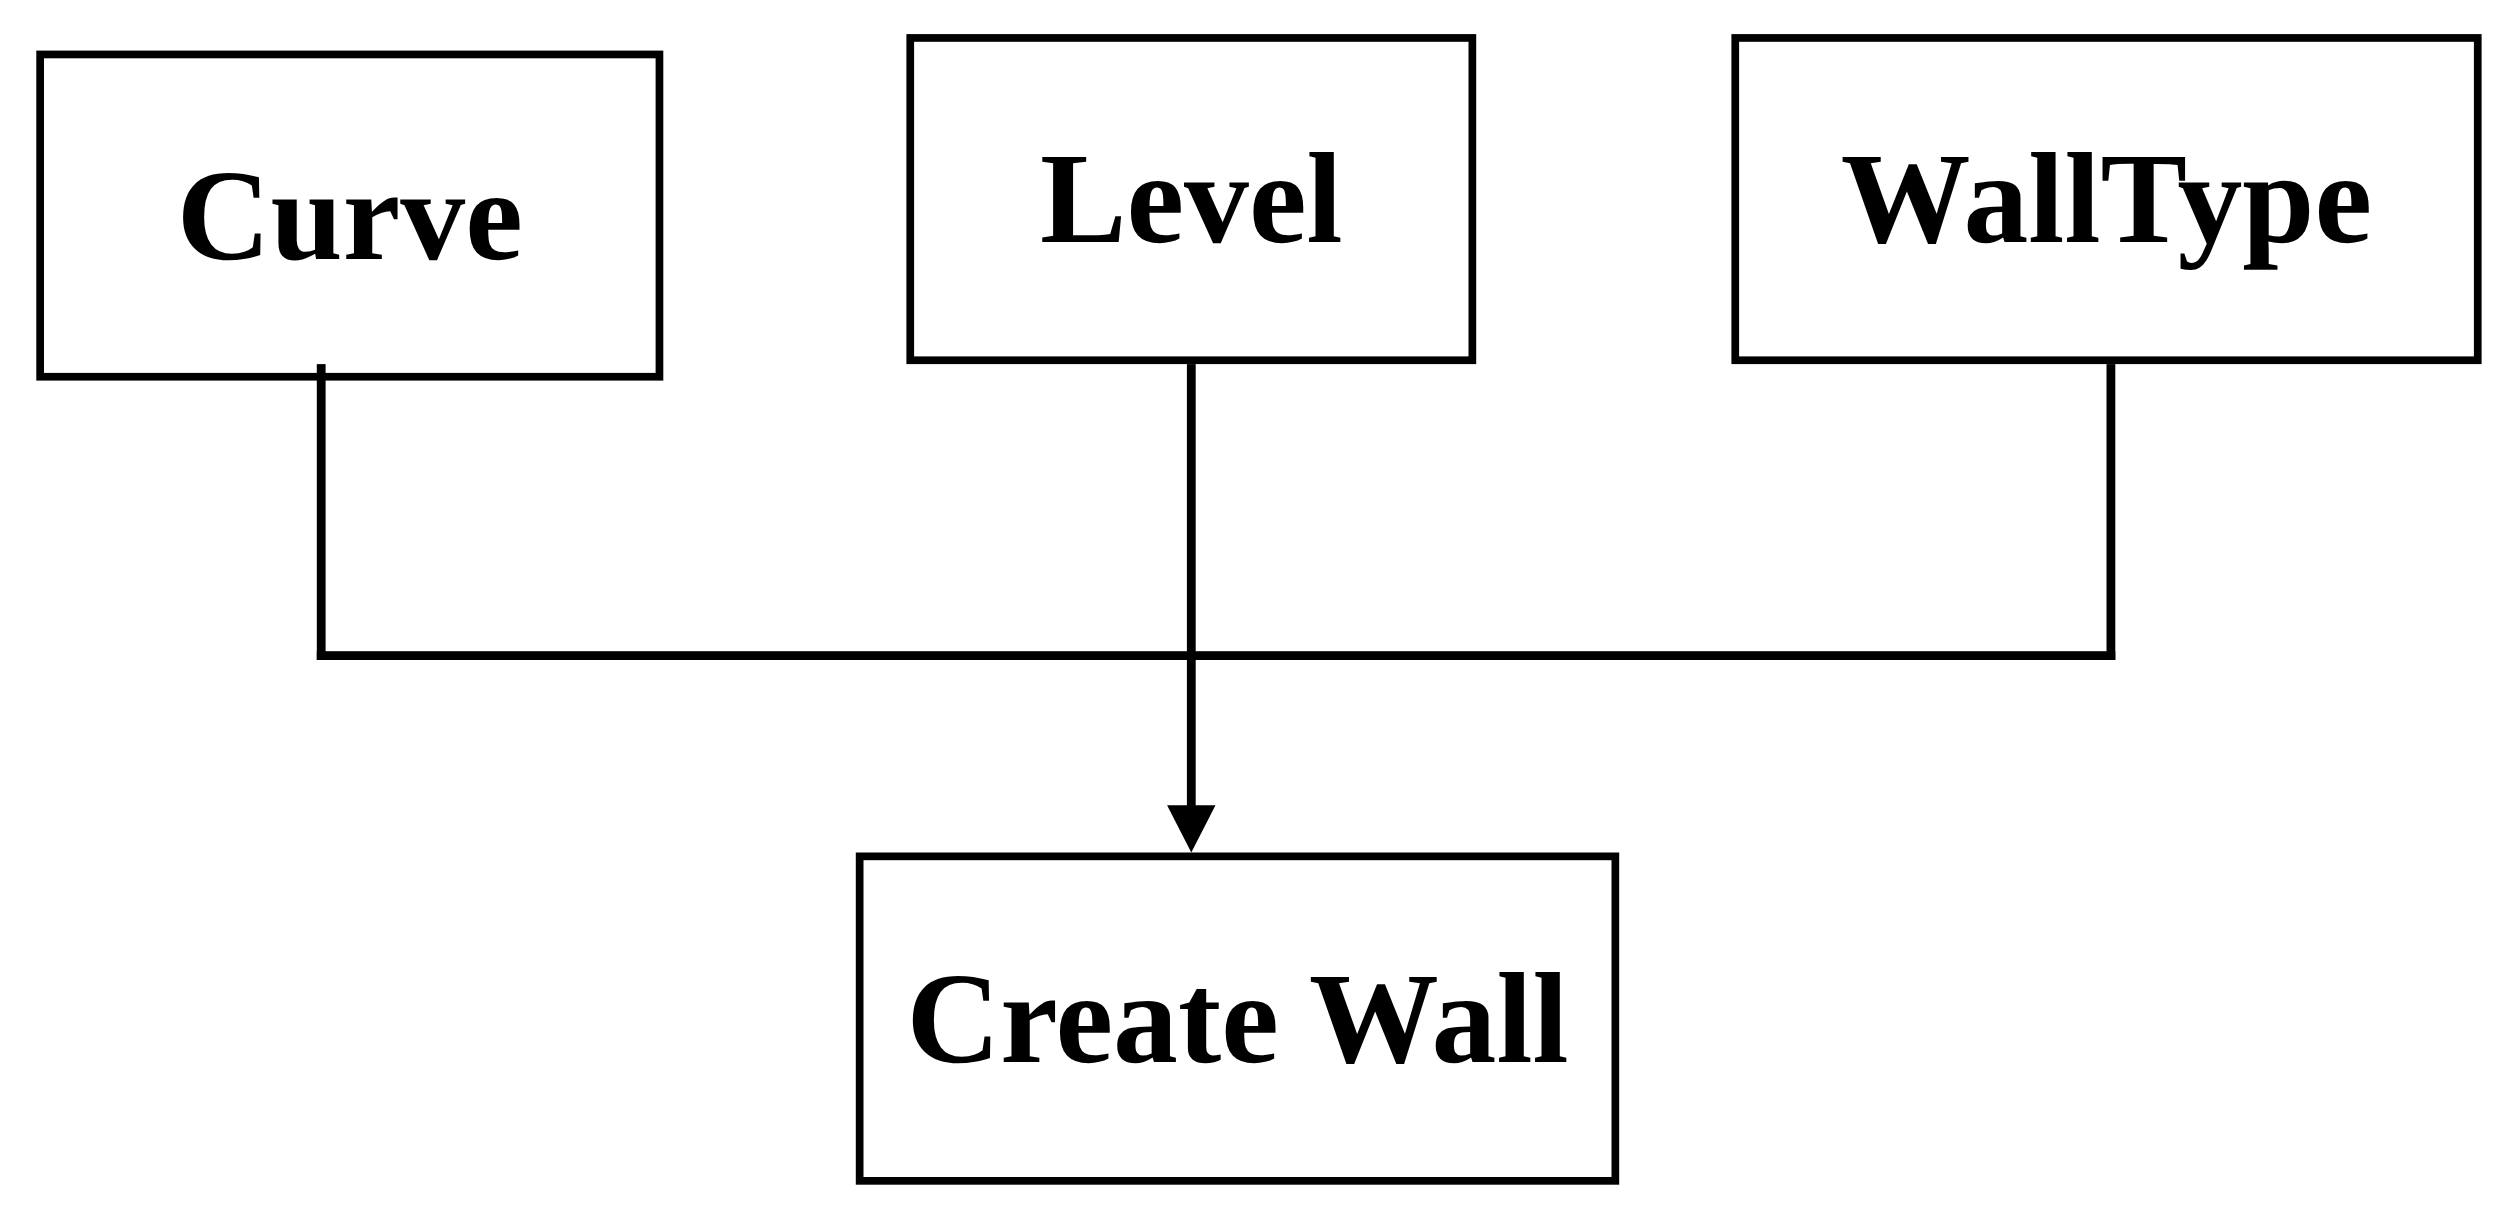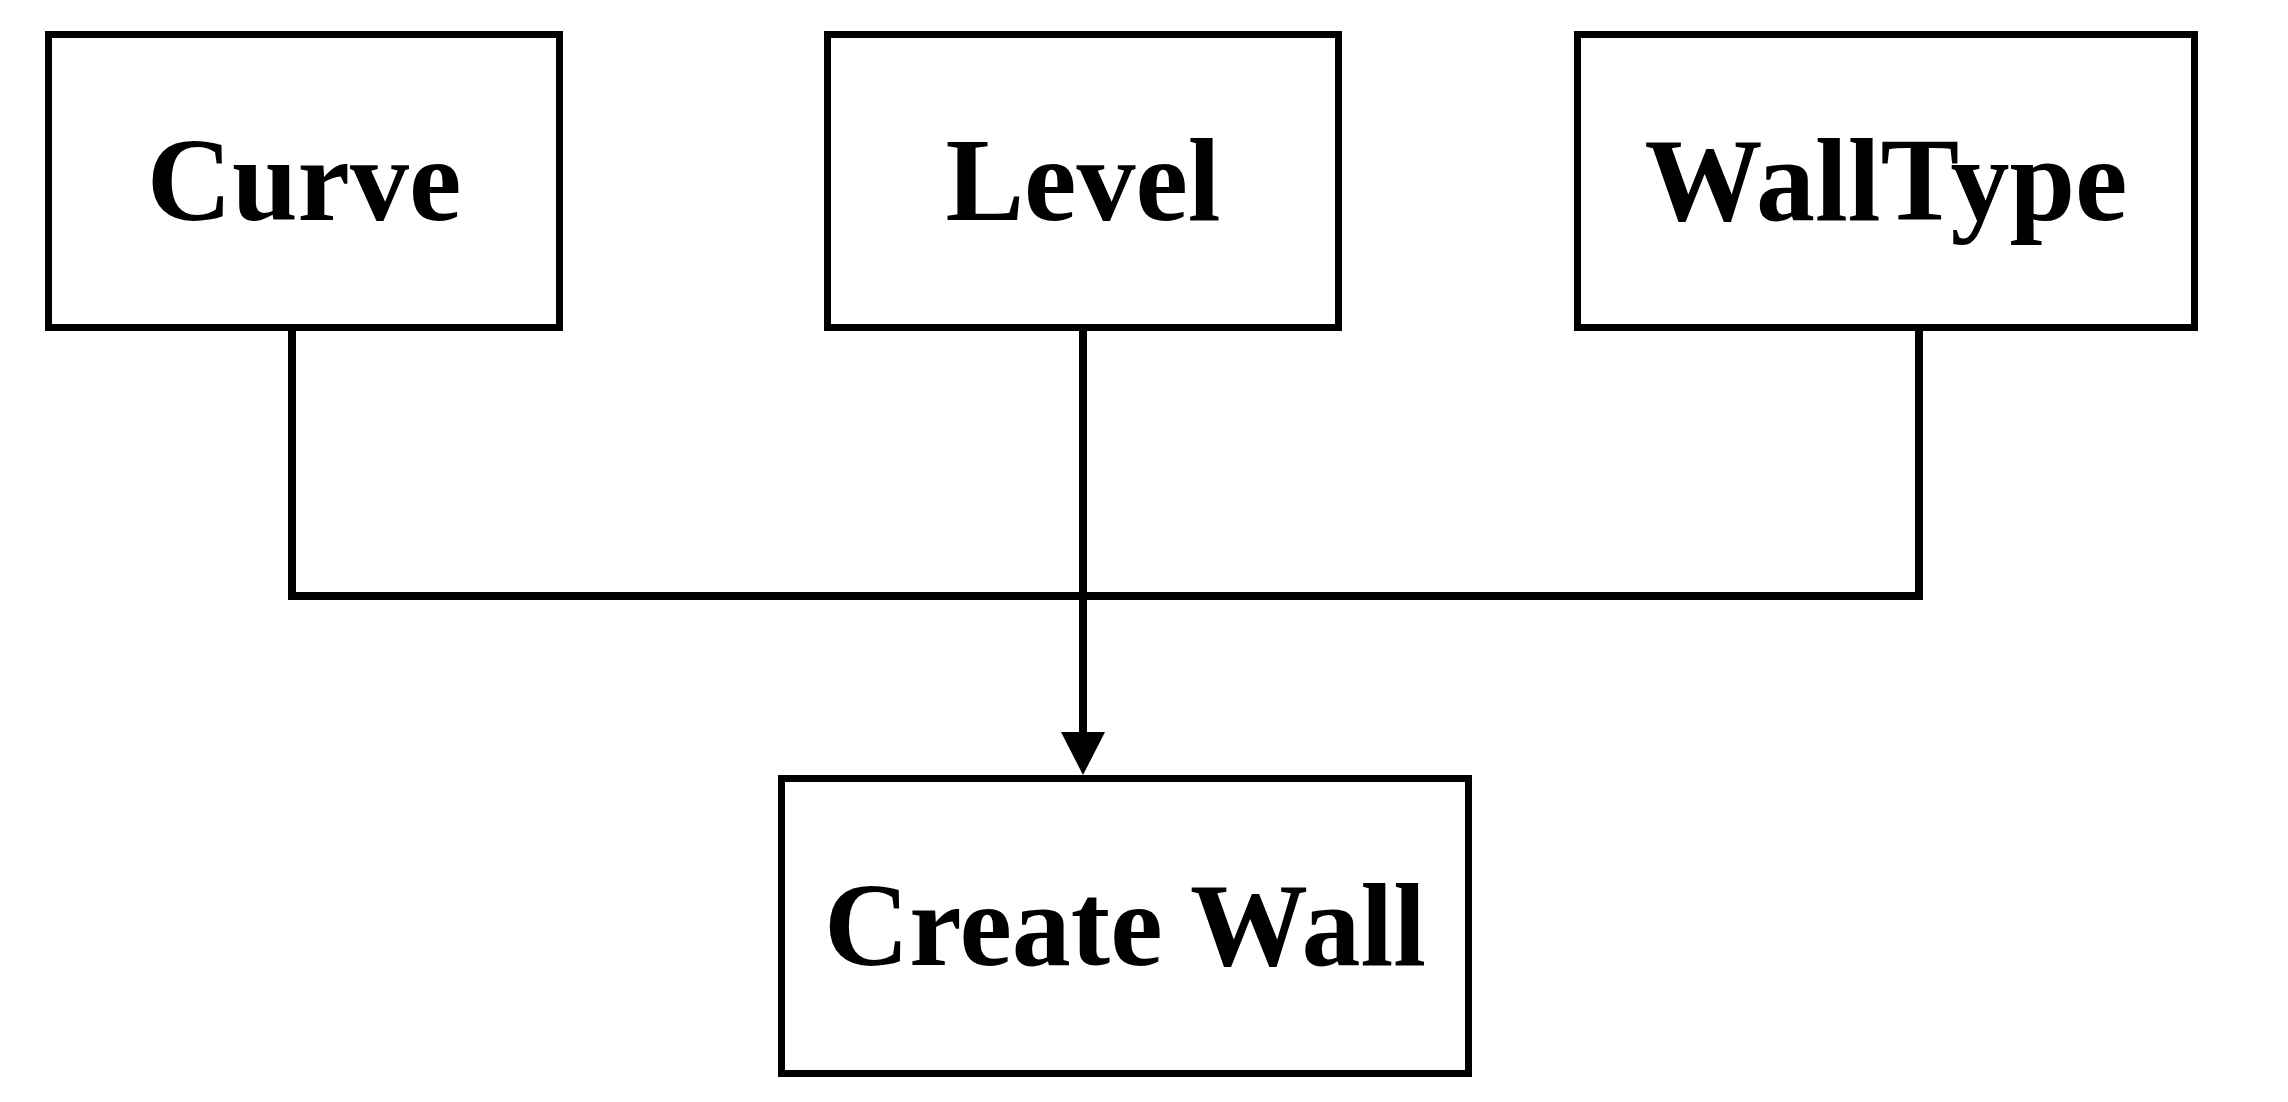--- a/index.html
+++ b/index.html
@@ -38,23 +38,23 @@
   .arrowhead {
     position: absolute;
     width: 0;
     height: 0;
     border-left: 22px solid transparent;
     border-right: 22px solid transparent;
     border-top: 43px solid #000000;
   }
 
   
-  #node-curve      { left: 33px;   top: 31px;  width: 518px; height: 300px; margin-left: 12px; }
+  #node-curve      { left: 33px;   top: 46px;  width: 570px; height: 300px; }
   #node-level      { left: 824px;  top: 31px;  width: 518px; height: 300px; font-family: Liberation Serif, serif; }
-  #node-walltype   { left: 1574px; top: 31px;  width: 624px; height: 300px; }
+  #node-walltype   { left: 1574px; top: 31px;  width: 682px; height: 300px; }
   #node-create-wall{ left: 778px;  top: 775px; width: 694px; height: 302px; }
 
   #line-curve-down    { left: 288px;  top: 331px; width: 8px;    height: 269px; }
   #line-level-down    { left: 1079px; top: 331px; width: 8px;    height: 402px; }
   #line-walltype-down { left: 1915px; top: 331px; width: 8px;    height: 269px; }
   #line-horizontal    { left: 288px;  top: 592px; width: 1635px; height: 8px; }
 
   #arrow-head { left: 1061px; top: 732px; }
 </style>
 </head>

